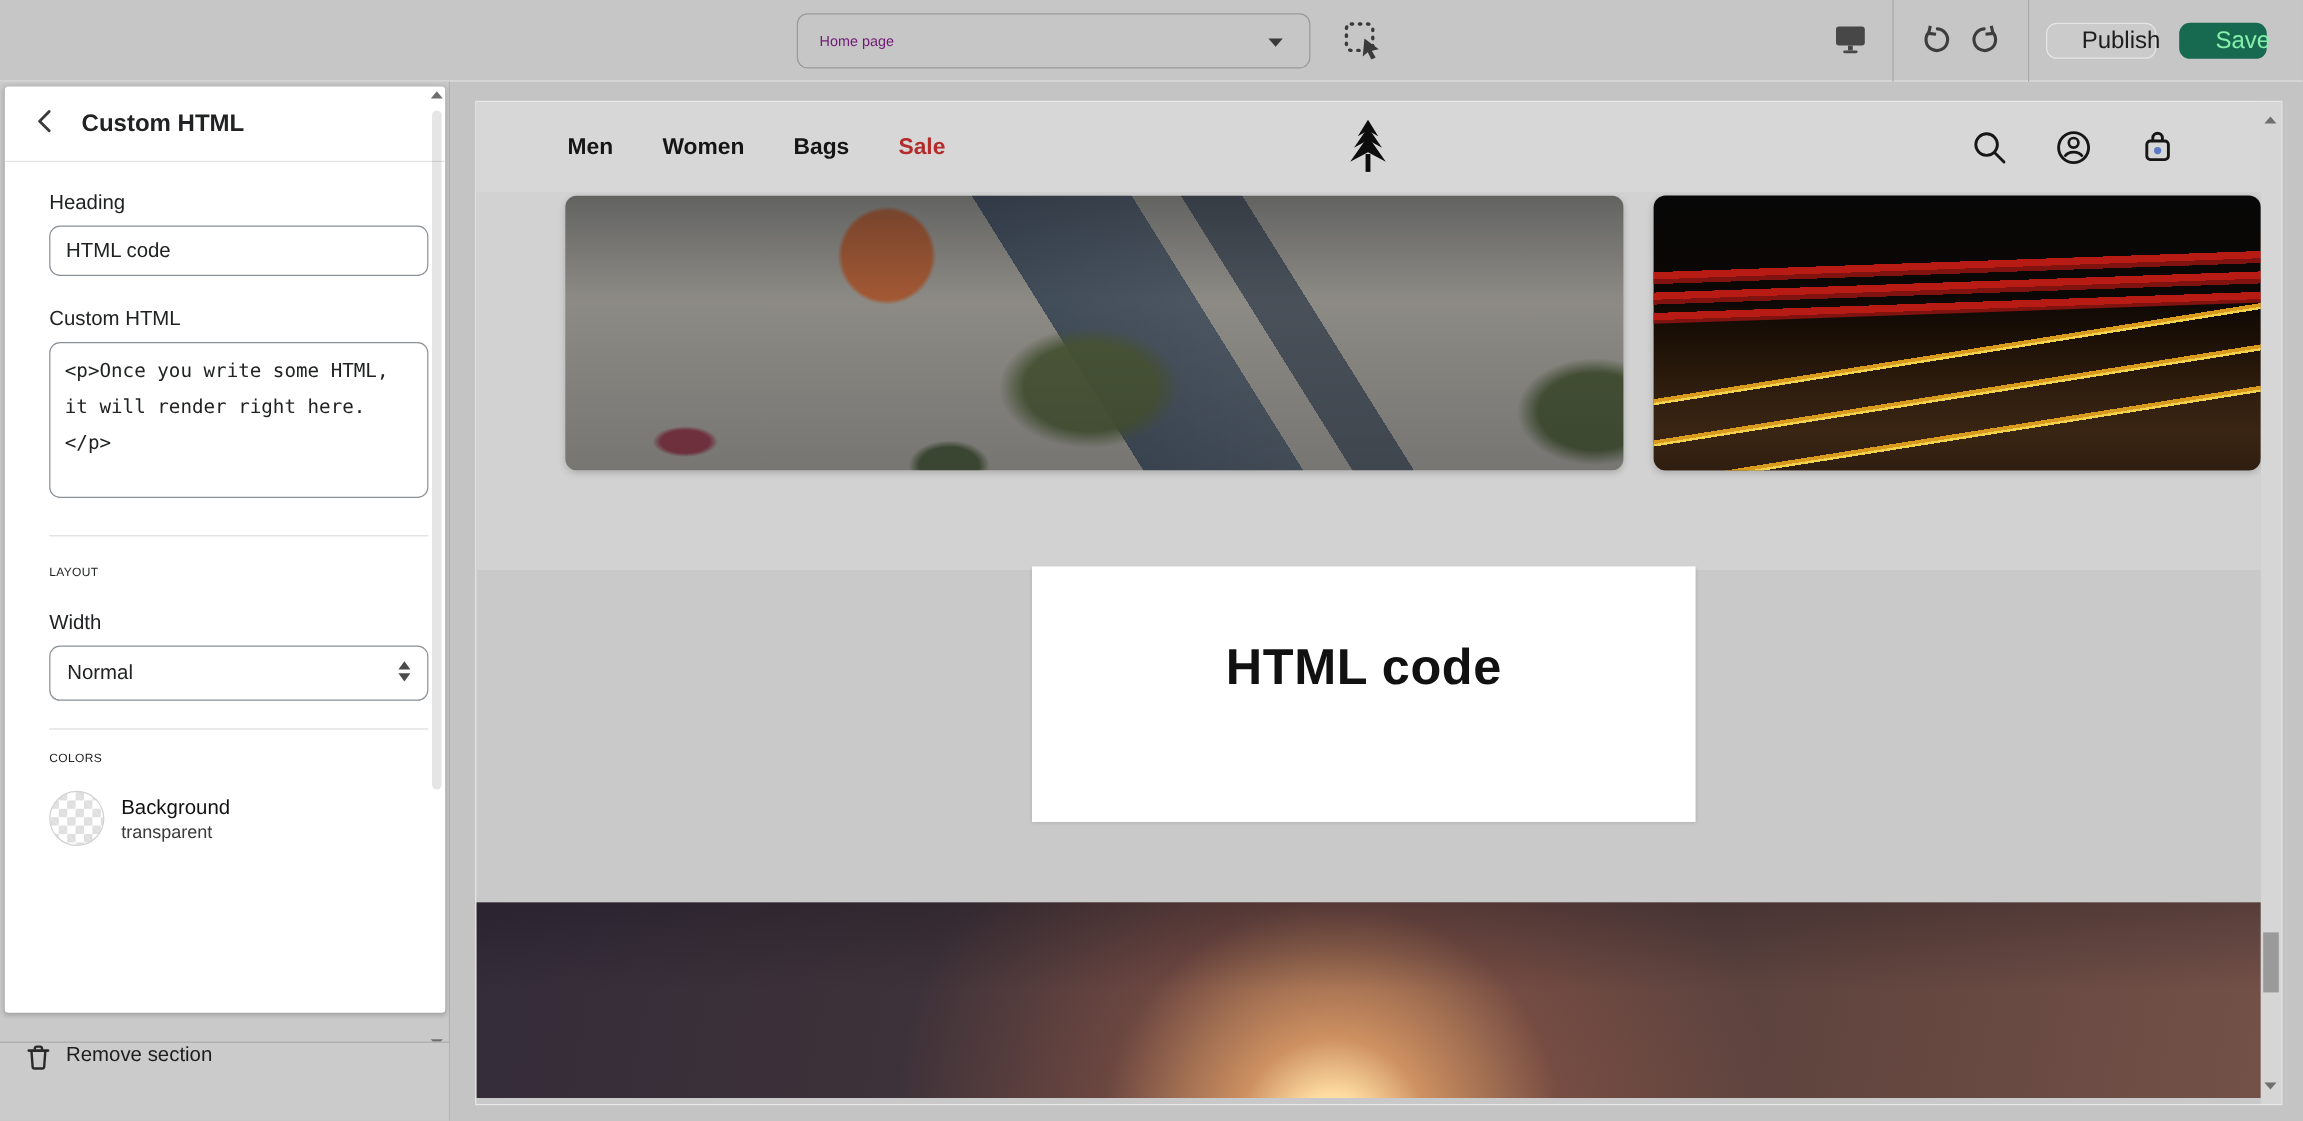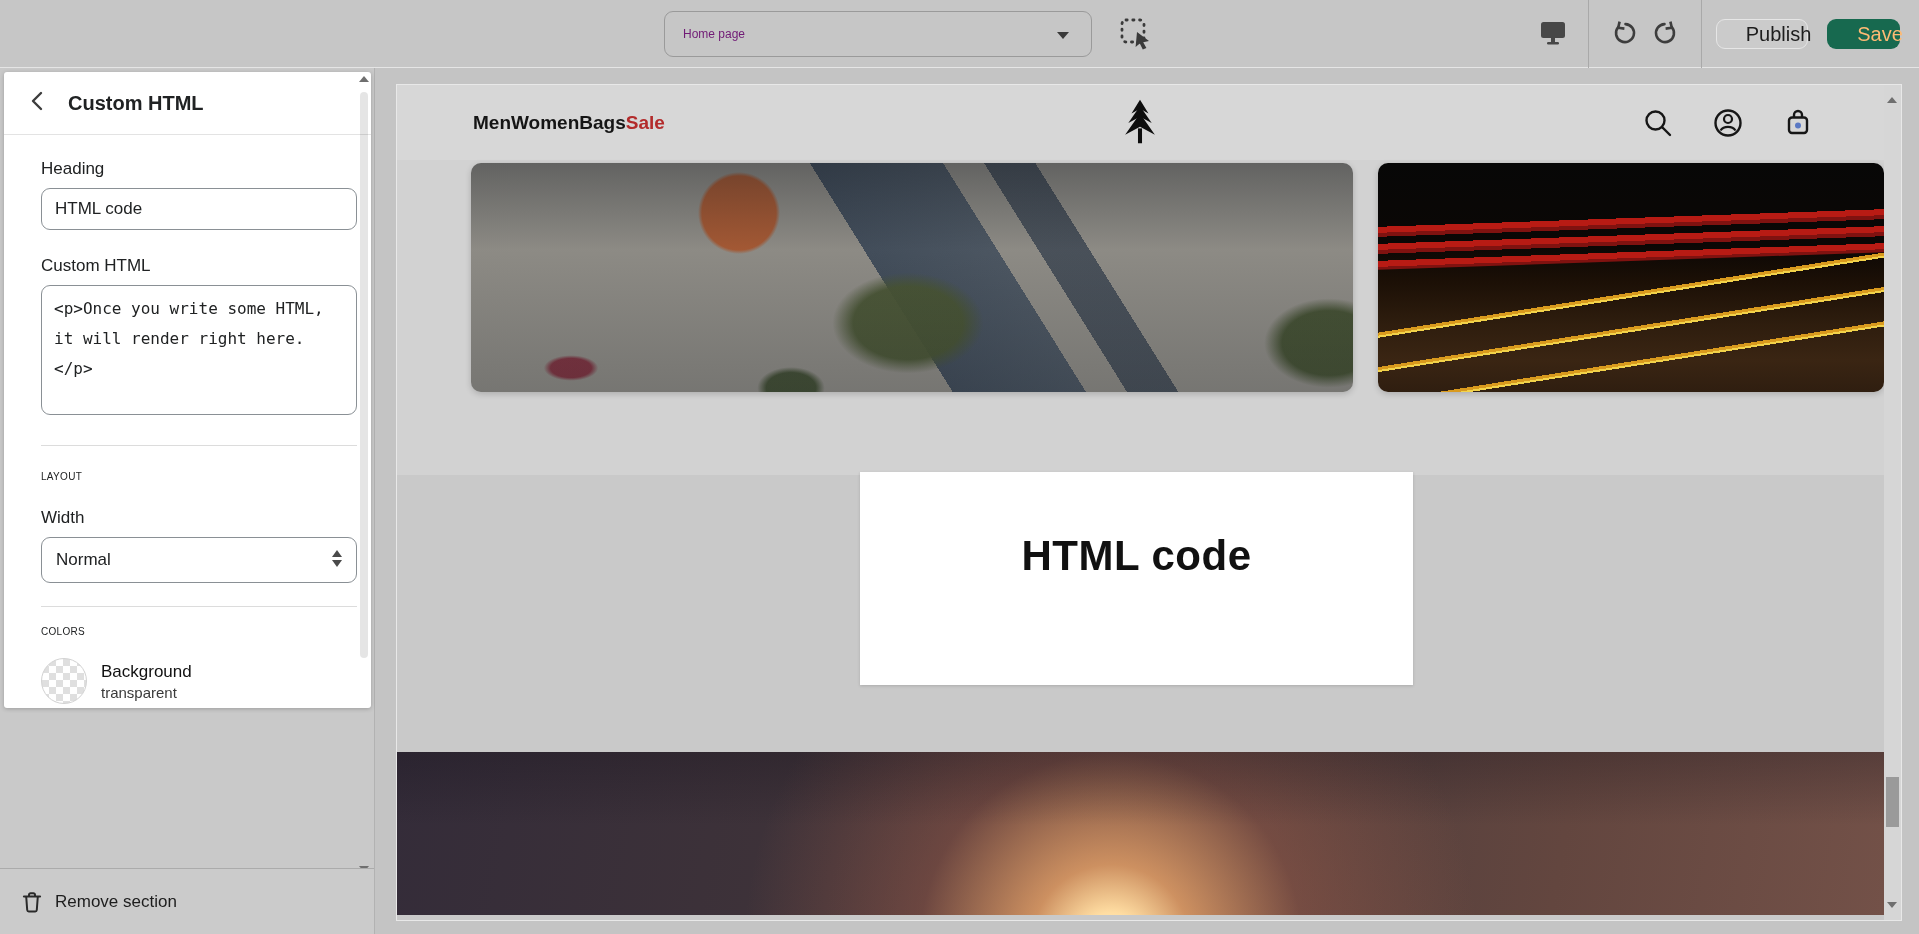--- a/index.html
+++ b/index.html
@@ -24,26 +24,26 @@
   .tb-caret { position:absolute; right:22px; top:20px; width:0; height:0;
               border-left:6px solid transparent; border-right:6px solid transparent;
               border-top:7px solid #3a3a3a; }
   .tb-selecttool { position:absolute; left:1118px; top:16px; width:36px; height:36px; cursor:pointer; }
   .tb-right { position:absolute; right:0; top:0; height:68px; display:flex; align-items:center; }
   .tb-iconbtn { width:42px; height:42px; display:flex; align-items:center; justify-content:center; cursor:pointer; }
   .tb-sep { width:1px; height:68px; background:#a9a9a9; margin:0 14px; }
   .btn { height:30px; border-radius:9px; font-size:20px; display:flex; align-items:center;
          justify-content:center; cursor:pointer;padding-left:33px; }
   .btn-publish { width:92px; background:#cbcbcb; border:1px solid #e6e6e6; color:#1d1d1d; margin-right:19px; }
-  .btn-save { width:73px; background:#17694f; color:#fdba74; font-weight:500; margin-right:19px; }
+  .btn-save { width:73px; background:#17694f; color:#86efac; font-weight:500; margin-right:30px; }
 
   
   .sidebar { position:absolute; left:0; top:68px; bottom:0; width:375px; background:#c9c9c9;
              border-right:1px solid #b2b2b2; }
-  .panel { position:absolute; left:4px; top:4px; width:367px; height:636px; background:#ffffff;
+  .panel { position:absolute; left:4px; top:4px; width:367px; height:772px; background:#ffffff;
            border-radius:3px; box-shadow:0 1px 4px rgba(0,0,0,0.22); }
   .panel-header { height:63px; display:flex; align-items:center; border-bottom:1px solid #e3e3e3; }
   .panel-back { width:30px; height:30px; margin-left:18px; display:flex; align-items:center;
                 justify-content:center; cursor:pointer; }
   .panel-title { font-size:20px; font-weight:700; color:#202223; margin-left:16px; }
   .panel-body { padding:24px 30px 0 21px;margin-left:16px; }
   .field-label { font-size:17px; color:#202223; margin-bottom:9px; }
   .text-input { width:316px; height:42px; border:1px solid #8a9095; border-radius:9px;
                 font-size:17px; color:#202223; padding:0 13px; background:#fff;
                 font-family:"Liberation Sans", sans-serif; }
@@ -73,30 +73,30 @@
   .side-scroll { position:absolute; right:4px; top:8px; width:12px; height:796px; }
   .side-scroll .thumb { position:absolute; left:2px; top:16px; width:8px; height:566px;
                         background:rgba(0,0,0,0.10); border-radius:4px; }
   .arrow-up { width:0; height:0; border-left:5px solid transparent; border-right:5px solid transparent;
               border-bottom:6px solid #6f6f6f; }
   .arrow-down { width:0; height:0; border-left:5px solid transparent; border-right:5px solid transparent;
                 border-top:6px solid #6f6f6f; }
   .side-scroll .arrow-up { position:absolute; top:0; left:1px; }
   .side-scroll .arrow-down { position:absolute; bottom:0; left:1px; }
   .bottom-bar { position:absolute; left:0; right:0; bottom:0; height:66px; background:#cbcbcb;
-                border-top:1px solid #ababab; display:flex; align-items:center; cursor:pointer; }
+                border-top:1px solid #ababab; display:flex; align-items:flex-start; cursor:pointer; }
   .bottom-bar .label { font-size:17px; color:#1d1d1d; margin-left:12px; }
   .bottom-bar svg { margin-left:21px; }
 
   
   .preview { position:absolute; left:397px; top:85px; width:1504px; height:835px; background:#c9c9c9;
              outline:1px solid #e8e8e8; overflow:hidden; }
   .site-header { position:absolute; left:0; top:0; right:17px; height:75px; background:#d7d7d7;
                  display:flex; align-items:center; }
-  .site-nav { display:flex; margin-left:76px; }
+  .site-nav { display:flex; gap:41px; margin-left:76px; }
   .site-nav a { font-size:19px; font-weight:700; color:#151515; text-decoration:none; cursor:pointer; }
   .site-nav a.sale { color:#b32b2b; }
   .site-logo { position:absolute; left:726px; top:14px; cursor:pointer; }
   .site-icons { position:absolute; right:70px; top:22px; display:flex; gap:38px; align-items:center; }
   .site-icons > div { cursor:pointer; }
   .gallery-bg { position:absolute; left:0; top:75px; right:17px; height:315px; background:#d2d2d2; }
   .imgcard { position:absolute; border-radius:10px; overflow:hidden;
              box-shadow:0 2px 6px rgba(0,0,0,0.18); }
   .img-aerial { left:74px; top:78px; width:882px; height:229px; background-color:#a9a59c;
     background-image:

